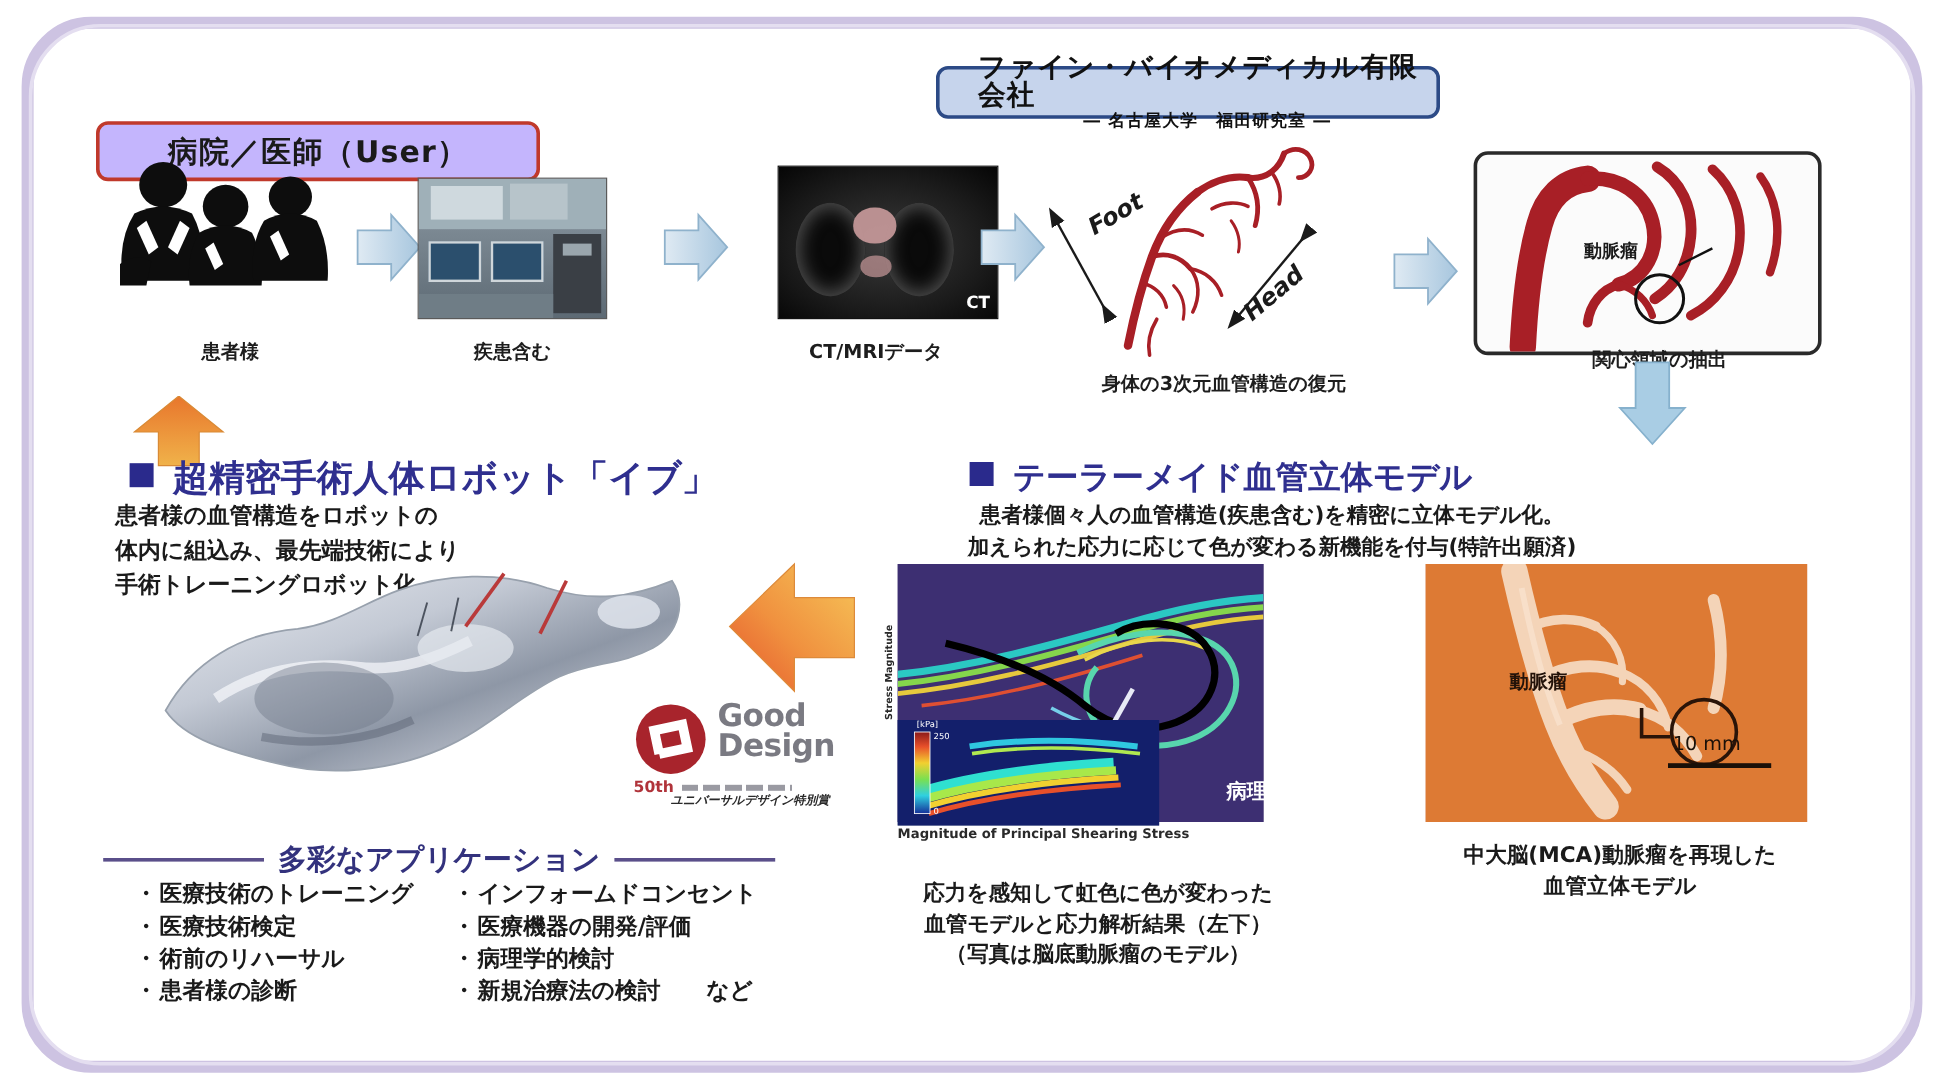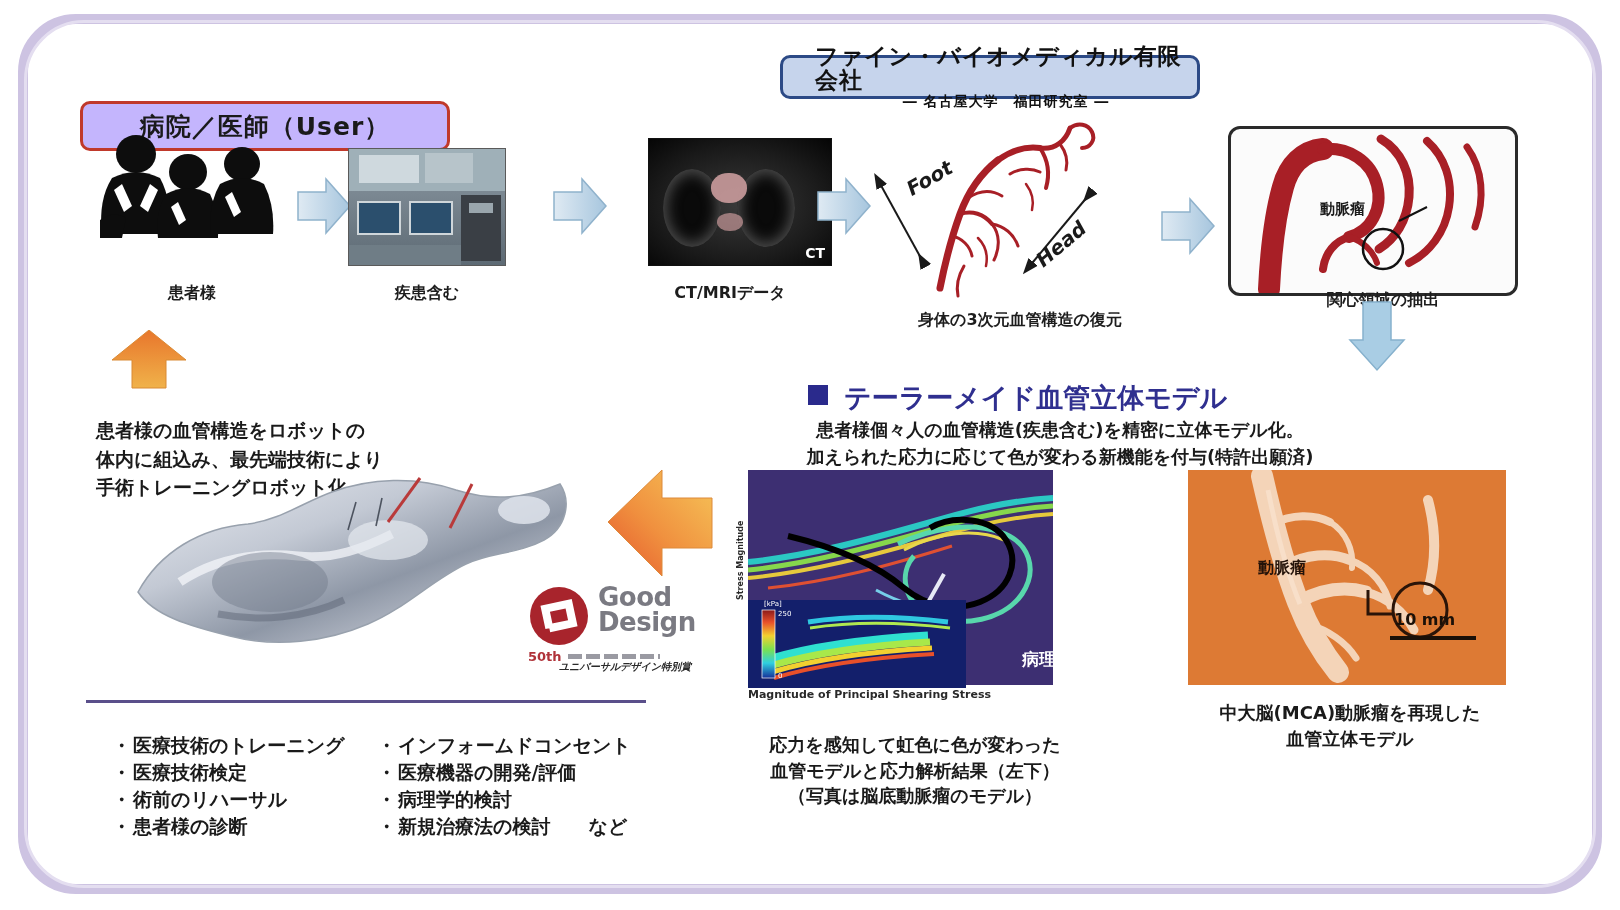--- a/index.html
+++ b/index.html
@@ -215,21 +215,21 @@
   #ph-model {
     left: 1188px; top: 470px; width: 318px; height: 215px;
     background: radial-gradient(ellipse 70% 70% at 45% 50%, #e8863f 0%, #d9702f 55%, #c75f25 100%);
   }
   #lbl-aneurysm2 {
     position: absolute; left: 1258px; top: 558px;
     font-size: 16px; font-weight: bold; color: #231209;
   }
   #lbl-10mm {
     position: absolute; left: 1394px; top: 610px;
-    font-size: 16px; font-weight: bold; color: #1a1008;
+    font-size: 16px; font-weight: normal; color: #1a1008;
   }
   #scalebar {
     position: absolute; left: 1390px; top: 636px; width: 86px; height: 4px;
     background: #1a1008;
   }
   .bot-cap {
     position: absolute; text-align: center;
     font-size: 18px; font-weight: bold; color: #1a1a1a;
     line-height: 1.42; white-space: pre-line;
   }
@@ -404,20 +404,23 @@
     <defs>
         <linearGradient id="gfb" x1="1" y1="0" x2="0" y2="1">
       <stop offset="0" stop-color="#f6c659"></stop>
           <stop offset="0.55" stop-color="#f0913f"></stop>
       <stop offset="1" stop-color="#e5562c"></stop>
         </linearGradient>
       </defs>
     <path d="M4 58 L58 6 L58 34 L108 34 L108 84 L58 84 L58 112 Z" fill="url(#gfb)" stroke="#dd8a3a" stroke-width="1"></path>
   </svg>
 
+  <div class="sec-head" id="head-left">
+    <span class="sq"></span><span>超精密手術人体ロボット「イブ」</span>
+  </div>
 
   <div class="body-text" id="body-left">患者様の血管構造をロボットの
 体内に組込み、最先端技術により
 手術トレーニングロボット化。</div>
 
   <div class="photo" id="ph-eve">
     <svg width="470" height="250" viewBox="0 0 470 250">
       <defs>
         <linearGradient id="gEve" x1="0" y1="0" x2="1" y2="1">
           <stop offset="0" stop-color="#e9ecf2"></stop>
@@ -463,20 +466,21 @@
     </div>
     <div id="gd-sub">
       <span id="gd-50">50th</span>
       <span id="gd-bar"></span>
     </div>
   </div>
   <div id="gd-cap">ユニバーサルデザイン特別賞</div>
 
   <div id="apps-title-wrap">
     <div class="rule"></div>
+    <div id="apps-title">多彩なアプリケーション</div>
     <div class="rule"></div>
   </div>
 
   <div id="apps-list">
     <div class="item">医療技術のトレーニング</div>
     <div class="item">インフォームドコンセント</div>
     <div class="item">医療技術検定</div>
     <div class="item">医療機器の開発/評価</div>
     <div class="item">術前のリハーサル</div>
     <div class="item">病理学的検討</div>

